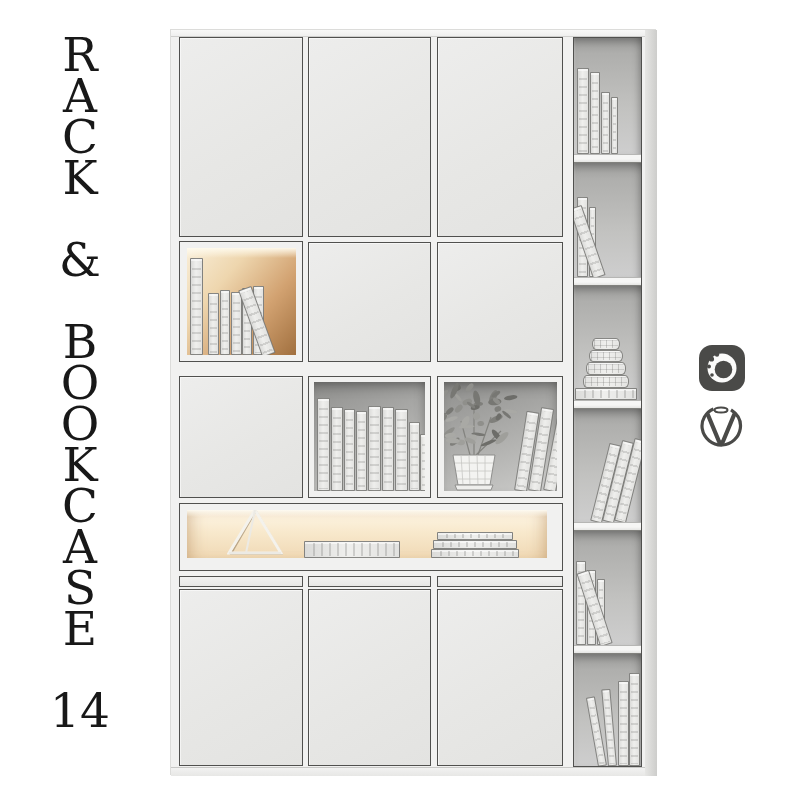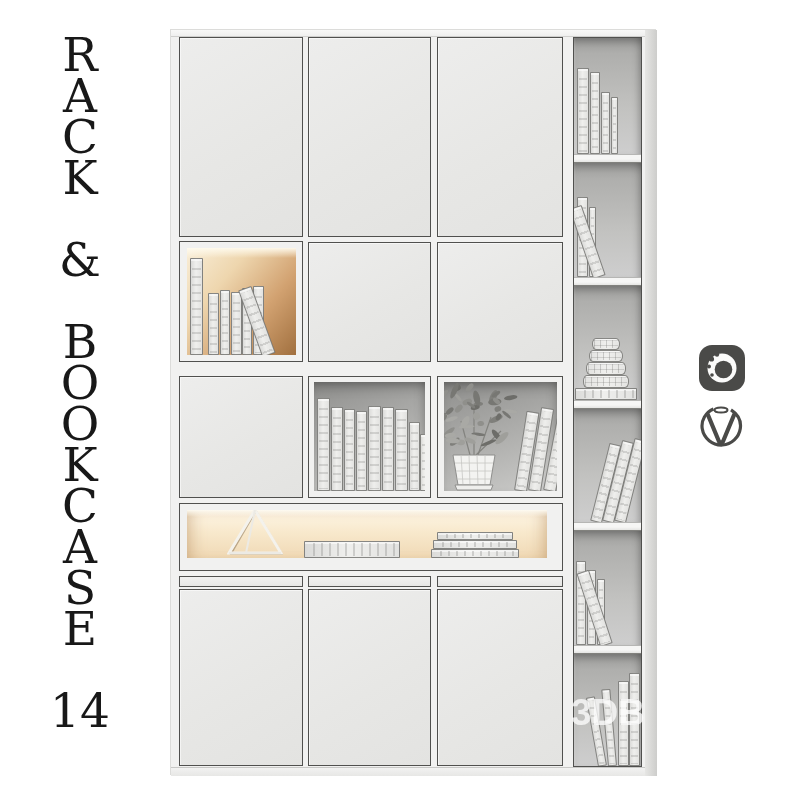--- a/index.html
+++ b/index.html
@@ -262,21 +262,20 @@
       <div class="comp" style="flex:1 1 auto;">
           <div class="bk book" style="left: 24px; width: 9px; height: 70px; bottom: 0px; transform: rotate(-10deg);"></div>
           <div class="bk book" style="left: 34px; width: 9px; height: 77px; bottom: 0px; transform: rotate(-5deg);"></div>
           <div class="bk book" style="left: 44px; width: 11px; height: 85px; bottom: 0px;"></div>
           <div class="bk book" style="left: 55px; width: 11px; height: 93px; bottom: 0px;"></div>
         </div>
     </div>
     <div class="abs side-face"></div>
   </div>
 
-  <div class="watermark">3DB</div>
 
   <svg class="logo" style="left:698px;top:344px;width:48px;height:48px;" viewBox="0 0 48 48">
     <rect x="1" y="1" width="46" height="46" rx="13" fill="#4a4a48"></rect>
     <circle cx="24" cy="24" r="14.5" fill="#fbfbfa"></circle>
     <circle cx="25.5" cy="25.5" r="8.8" fill="#4a4a48"></circle>
     <circle cx="13.5" cy="15" r="2.6" fill="#4a4a48"></circle>
     <circle cx="19" cy="10.5" r="2.2" fill="#4a4a48"></circle>
     <circle cx="11" cy="22.5" r="2" fill="#4a4a48"></circle>
     <circle cx="14" cy="31" r="1.8" fill="#4a4a48"></circle>
   </svg>

